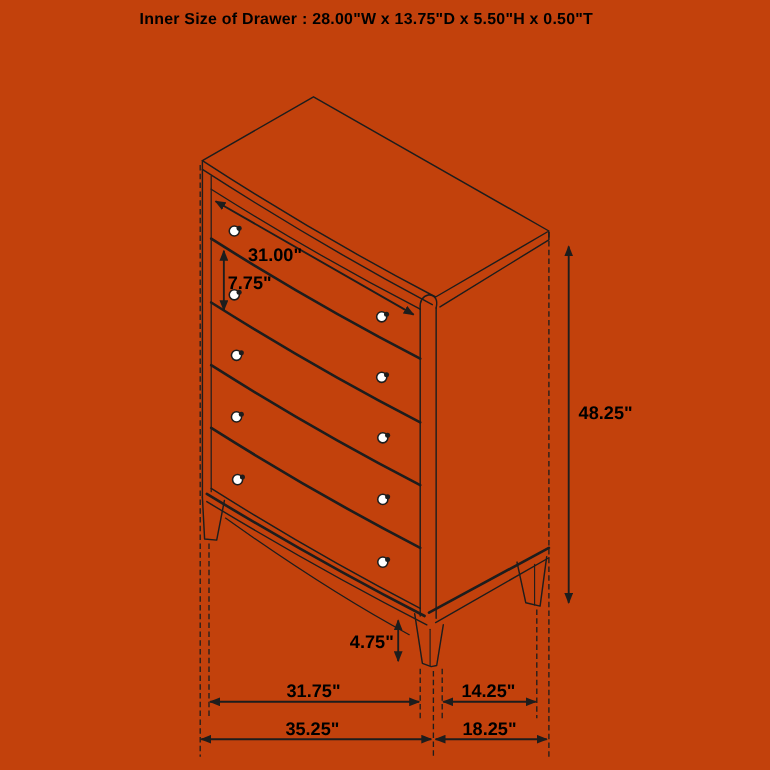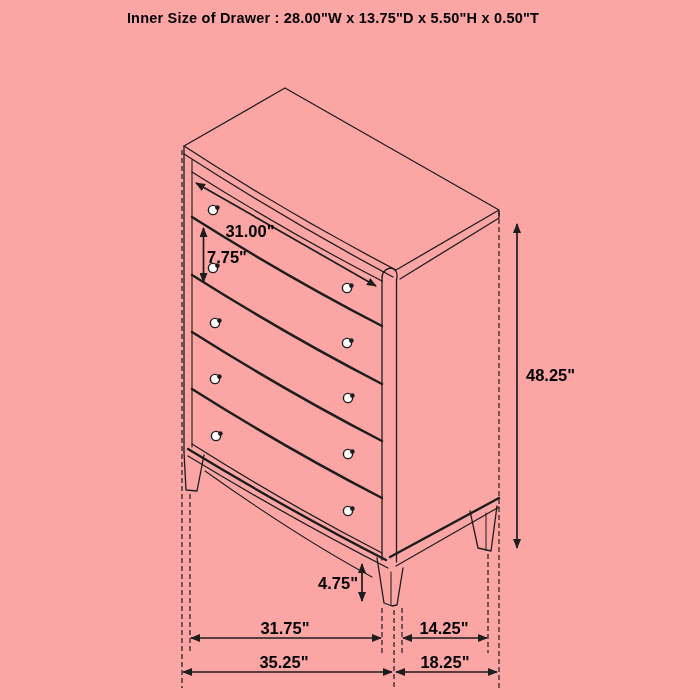--- a/index.html
+++ b/index.html
@@ -1,16 +1,16 @@
 <!DOCTYPE html>
 <html><head>
 <meta charset="utf-8">
 <style>
   html,body{margin:0;padding:0;background:#fff;}
-  .stage{position:relative;width:700px;height:700px;background:#fca5a5;overflow:hidden;
+  .stage{position:relative;width:700px;height:700px;background:#c2410c;overflow:hidden;
          font-family:"Liberation Sans","DejaVu Sans",sans-serif;}
   .title{position:absolute;top:10px;left:0;width:700px;text-align:center;
          transform:translateX(-17px);font-weight:bold;font-size:14.5px;color:#000;
          letter-spacing:.2px;}
   svg{position:absolute;top:0;left:0;}
   .dim-label{font-family:"Liberation Sans","DejaVu Sans",sans-serif;
              font-weight:bold;font-size:16.5px;fill:#000;}
 </style>
 </head>
 <body>

